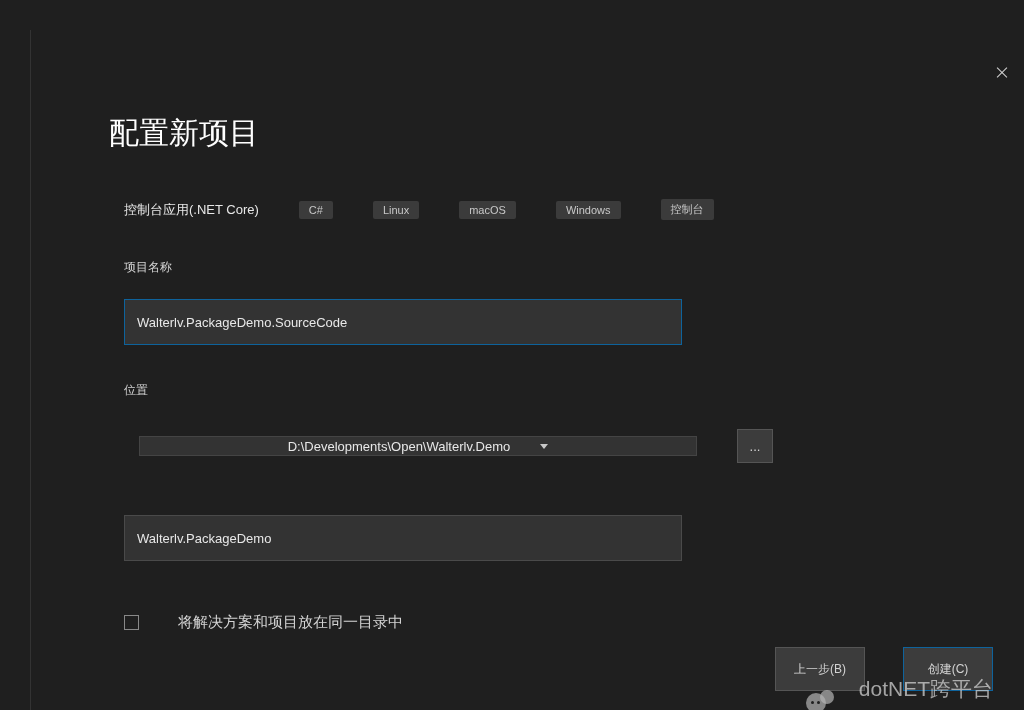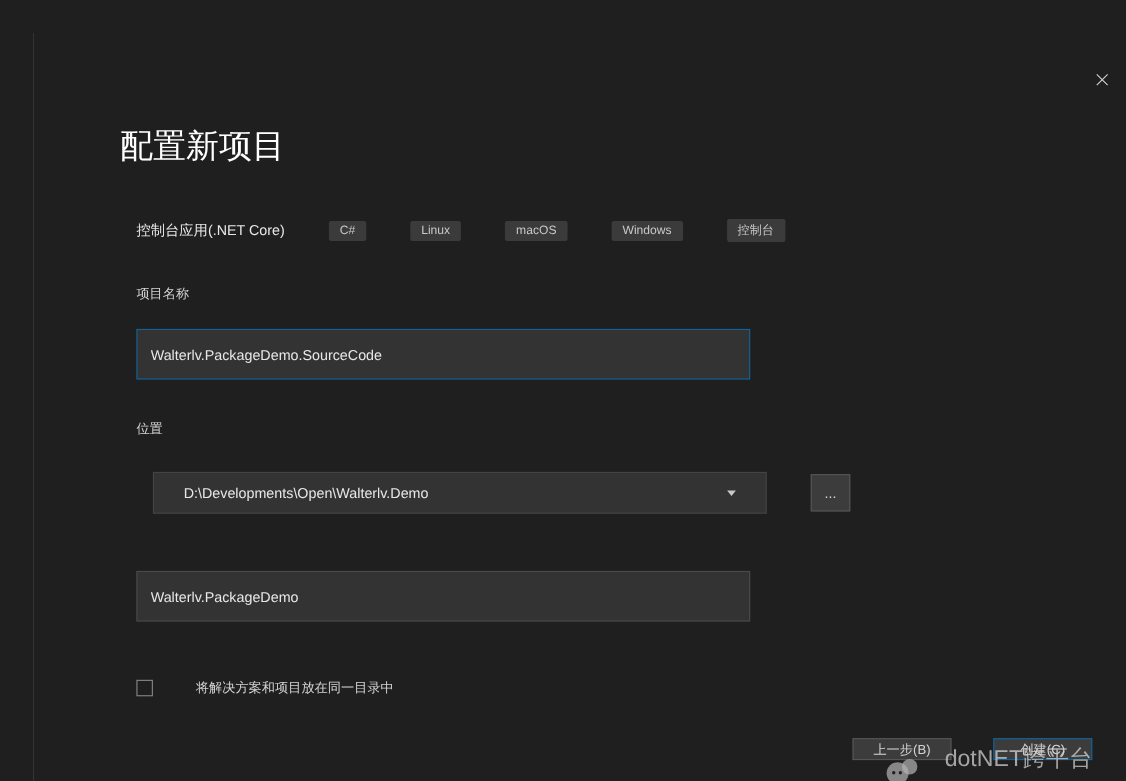--- a/index.html
+++ b/index.html
@@ -99,29 +99,29 @@
 .text-input.focused {
   border: 1px solid #0e639c;
 }
 .combo-row {
   display: flex;
   gap: 10px;
   align-items: center;
 }
 .combo {
   width: 558px;
-  height: 38px;
+  height: 20px;
   background: #333333;
   border: 1px solid #444;
   color: #e8e8e8;
   padding: 0 12px;
   font-size: 13px;
   display: flex;
   align-items: center;
-  justify-content: space-between;
+  justify-content: center;
 }
 .chevron {
   width: 0; height: 0;
   border-left: 4px solid transparent;
   border-right: 4px solid transparent;
   border-top: 5px solid #c8c8c8;
 }
 .browse-btn {
   width: 36px; height: 34px;
   background: #3c3c3c;
@@ -137,31 +137,31 @@
   display: flex;
   align-items: center;
   gap: 9px;
   margin-top: 14px;
 }
 .checkbox {
   width: 15px; height: 15px;
   border: 1px solid #888;
   background: transparent;
 }
-.checkbox-label { font-size: 12px; }
+.checkbox-label { font-size: 15px; }
 .footer {
   position: absolute;
   bottom: 18px;
   right: 30px;
   display: flex;
   gap: 8px;
 }
 .btn {
   min-width: 90px;
-  height: 20px;
+  height: 44px;
   padding: 0 16px;
   font-size: 12px;
   border: 1px solid #555;
   background: #3c3c3c;
   color: #d4d4d4;
   cursor: pointer;
   font-family: inherit;
 }
 .btn.primary {
   border-color: #0e639c;

